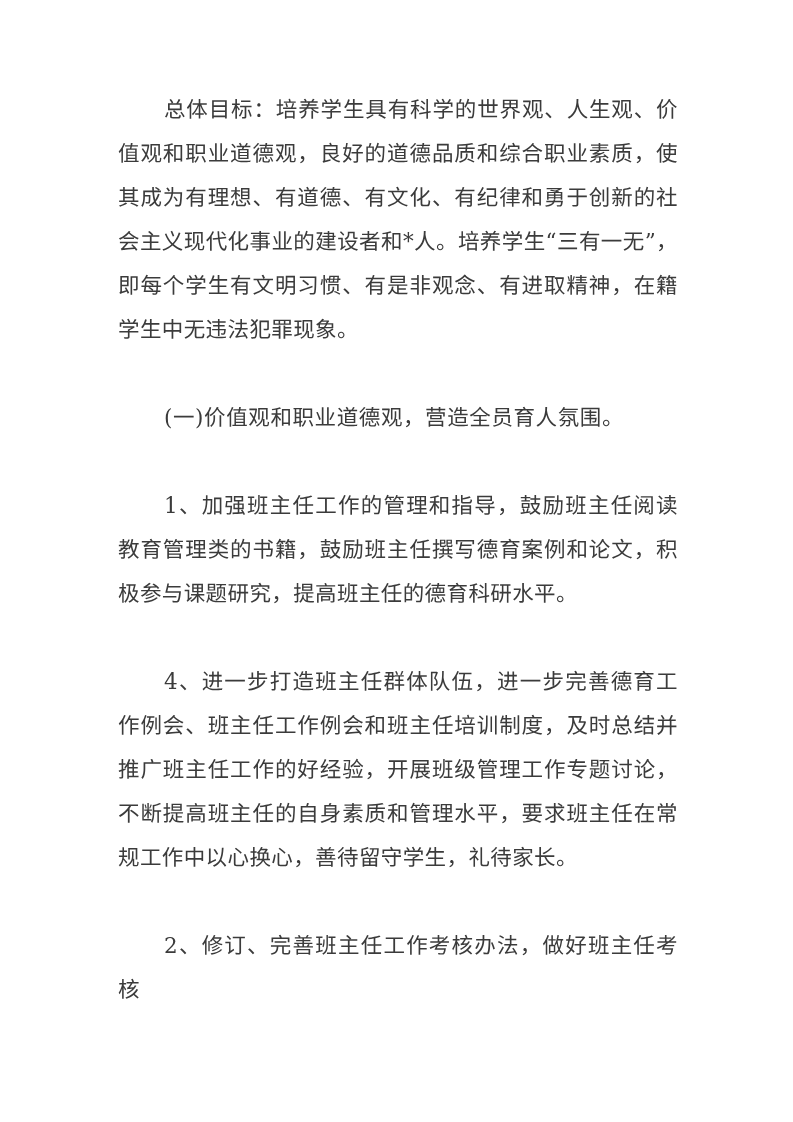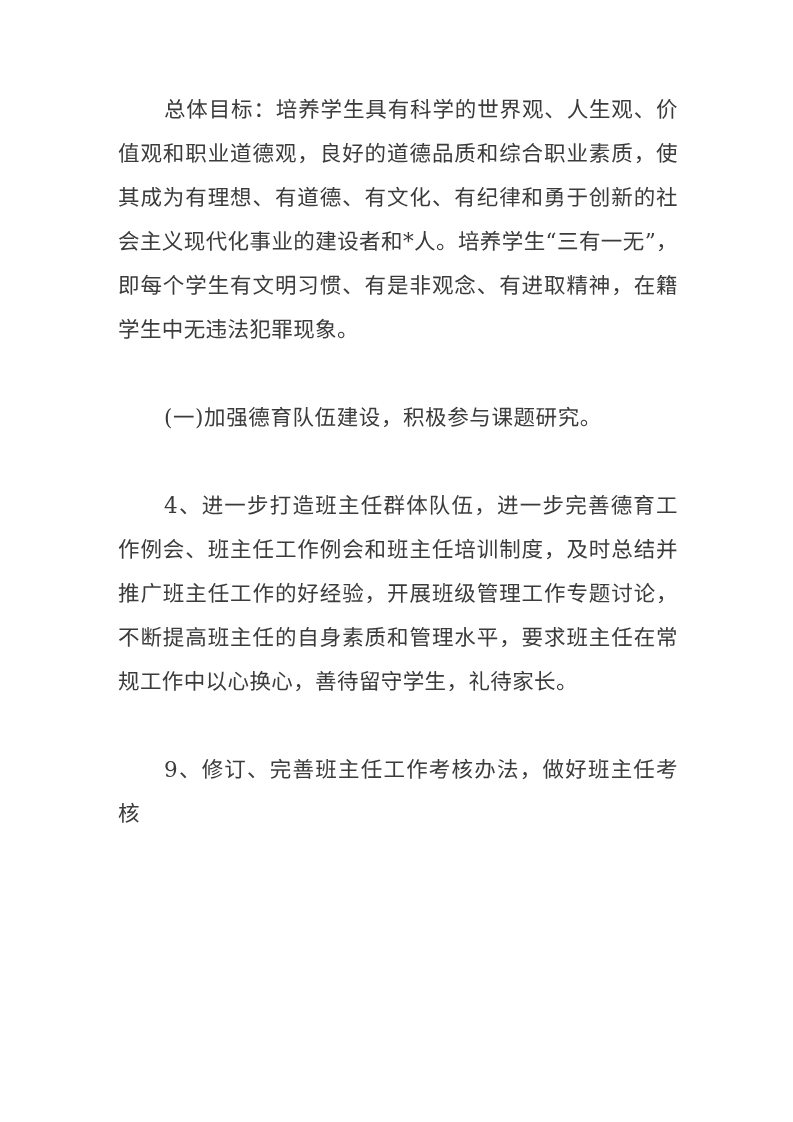--- a/index.html
+++ b/index.html
@@ -66,21 +66,22 @@
 </style>
 </head>
 <body>
 
 <div class="page">
   <div class="doc-body">
 
     <p class="para indent">总体目标：培养学生具有科学的世界观、人生观、价值观和职业道德观，良好的道德品质和综合职业素质，使其成为有理想、有道德、有文化、有纪律和勇于创新的社会主义现代化事业的建设者和*人。培养学生“三有一无”，即每个学生有文明习惯、有是非观念、有进取精神，在籍学生中无违法犯罪现象。</p>
 
 
-    <p class="para subsection">(一)加强德育队伍建设，积极参与课题研究。</p>
+    <p class="para subsection">(一)价值观和职业道德观，营造全员育人氛围。</p>
 
+    <p class="para indent">1、加强班主任工作的管理和指导，鼓励班主任阅读教育管理类的书籍，鼓励班主任撰写德育案例和论文，积极参与课题研究，提高班主任的德育科研水平。</p>
 
     <p class="para indent">4、进一步打造班主任群体队伍，进一步完善德育工作例会、班主任工作例会和班主任培训制度，及时总结并推广班主任工作的好经验，开展班级管理工作专题讨论，不断提高班主任的自身素质和管理水平，要求班主任在常规工作中以心换心，善待留守学生，礼待家长。</p>
 
-    <p class="para indent">9、修订、完善班主任工作考核办法，做好班主任考核</p>
+    <p class="para indent">2、修订、完善班主任工作考核办法，做好班主任考核</p>
 
   </div>
 </div>
 
 </body></html>

